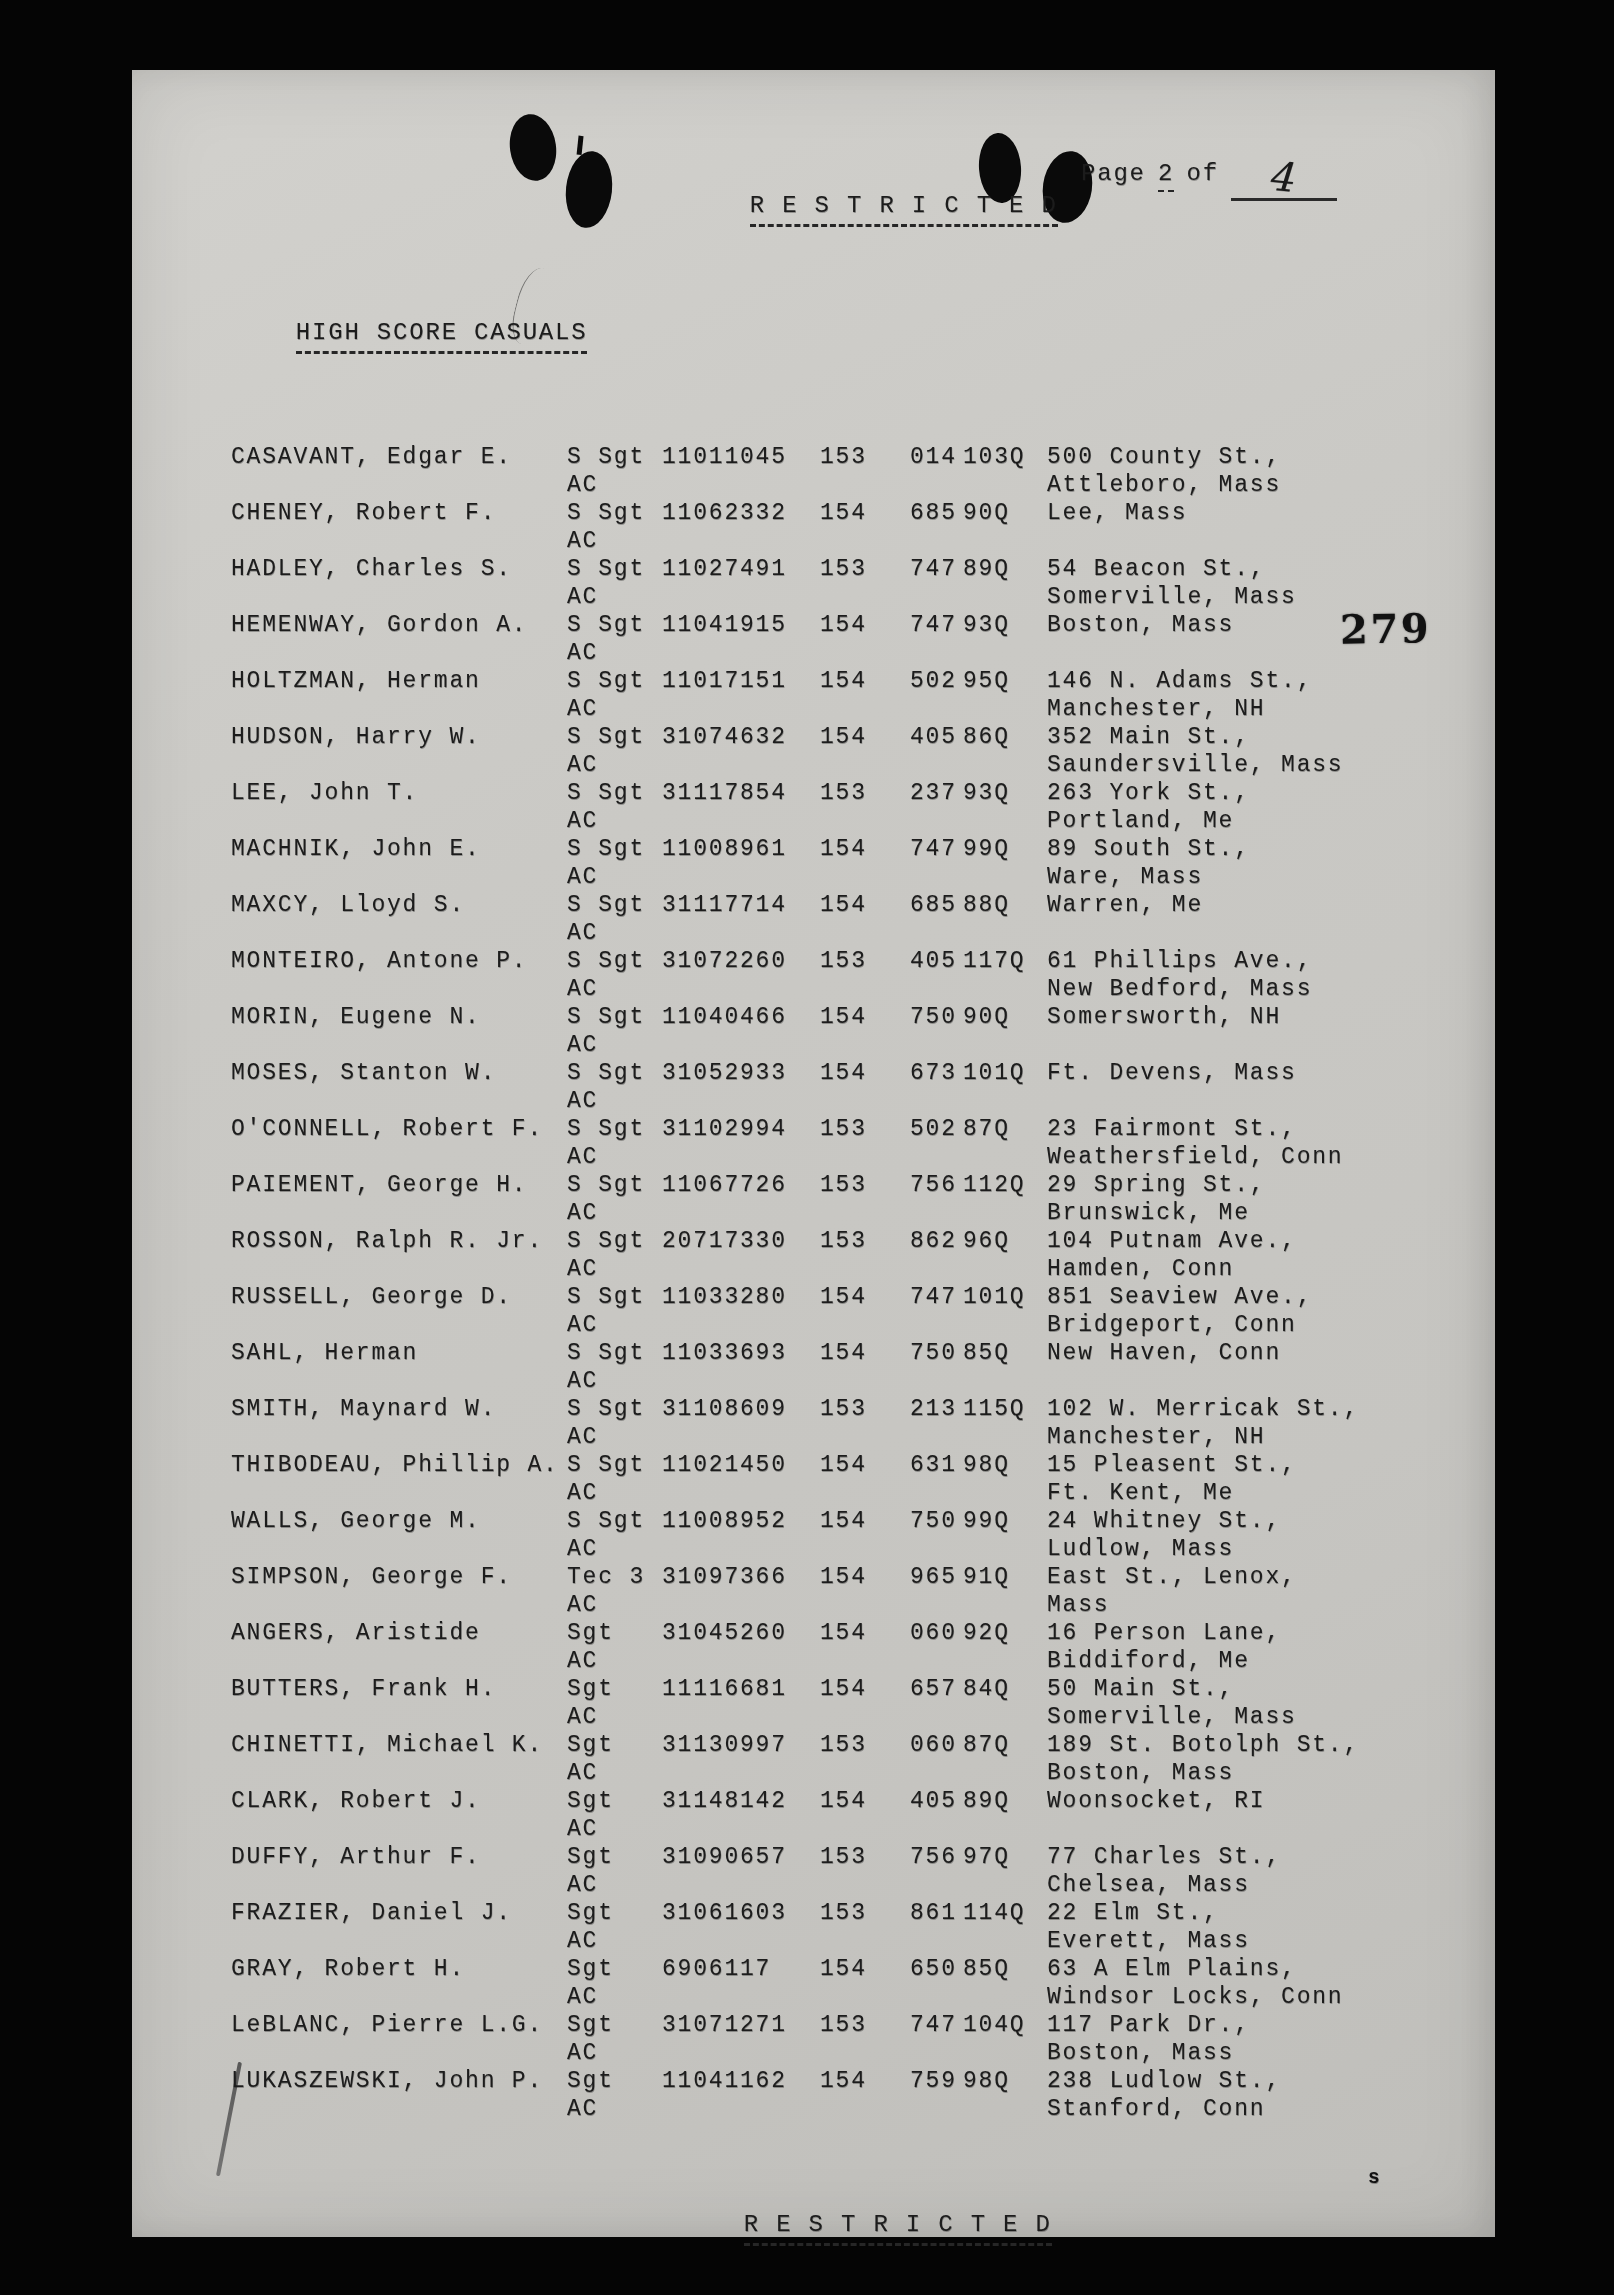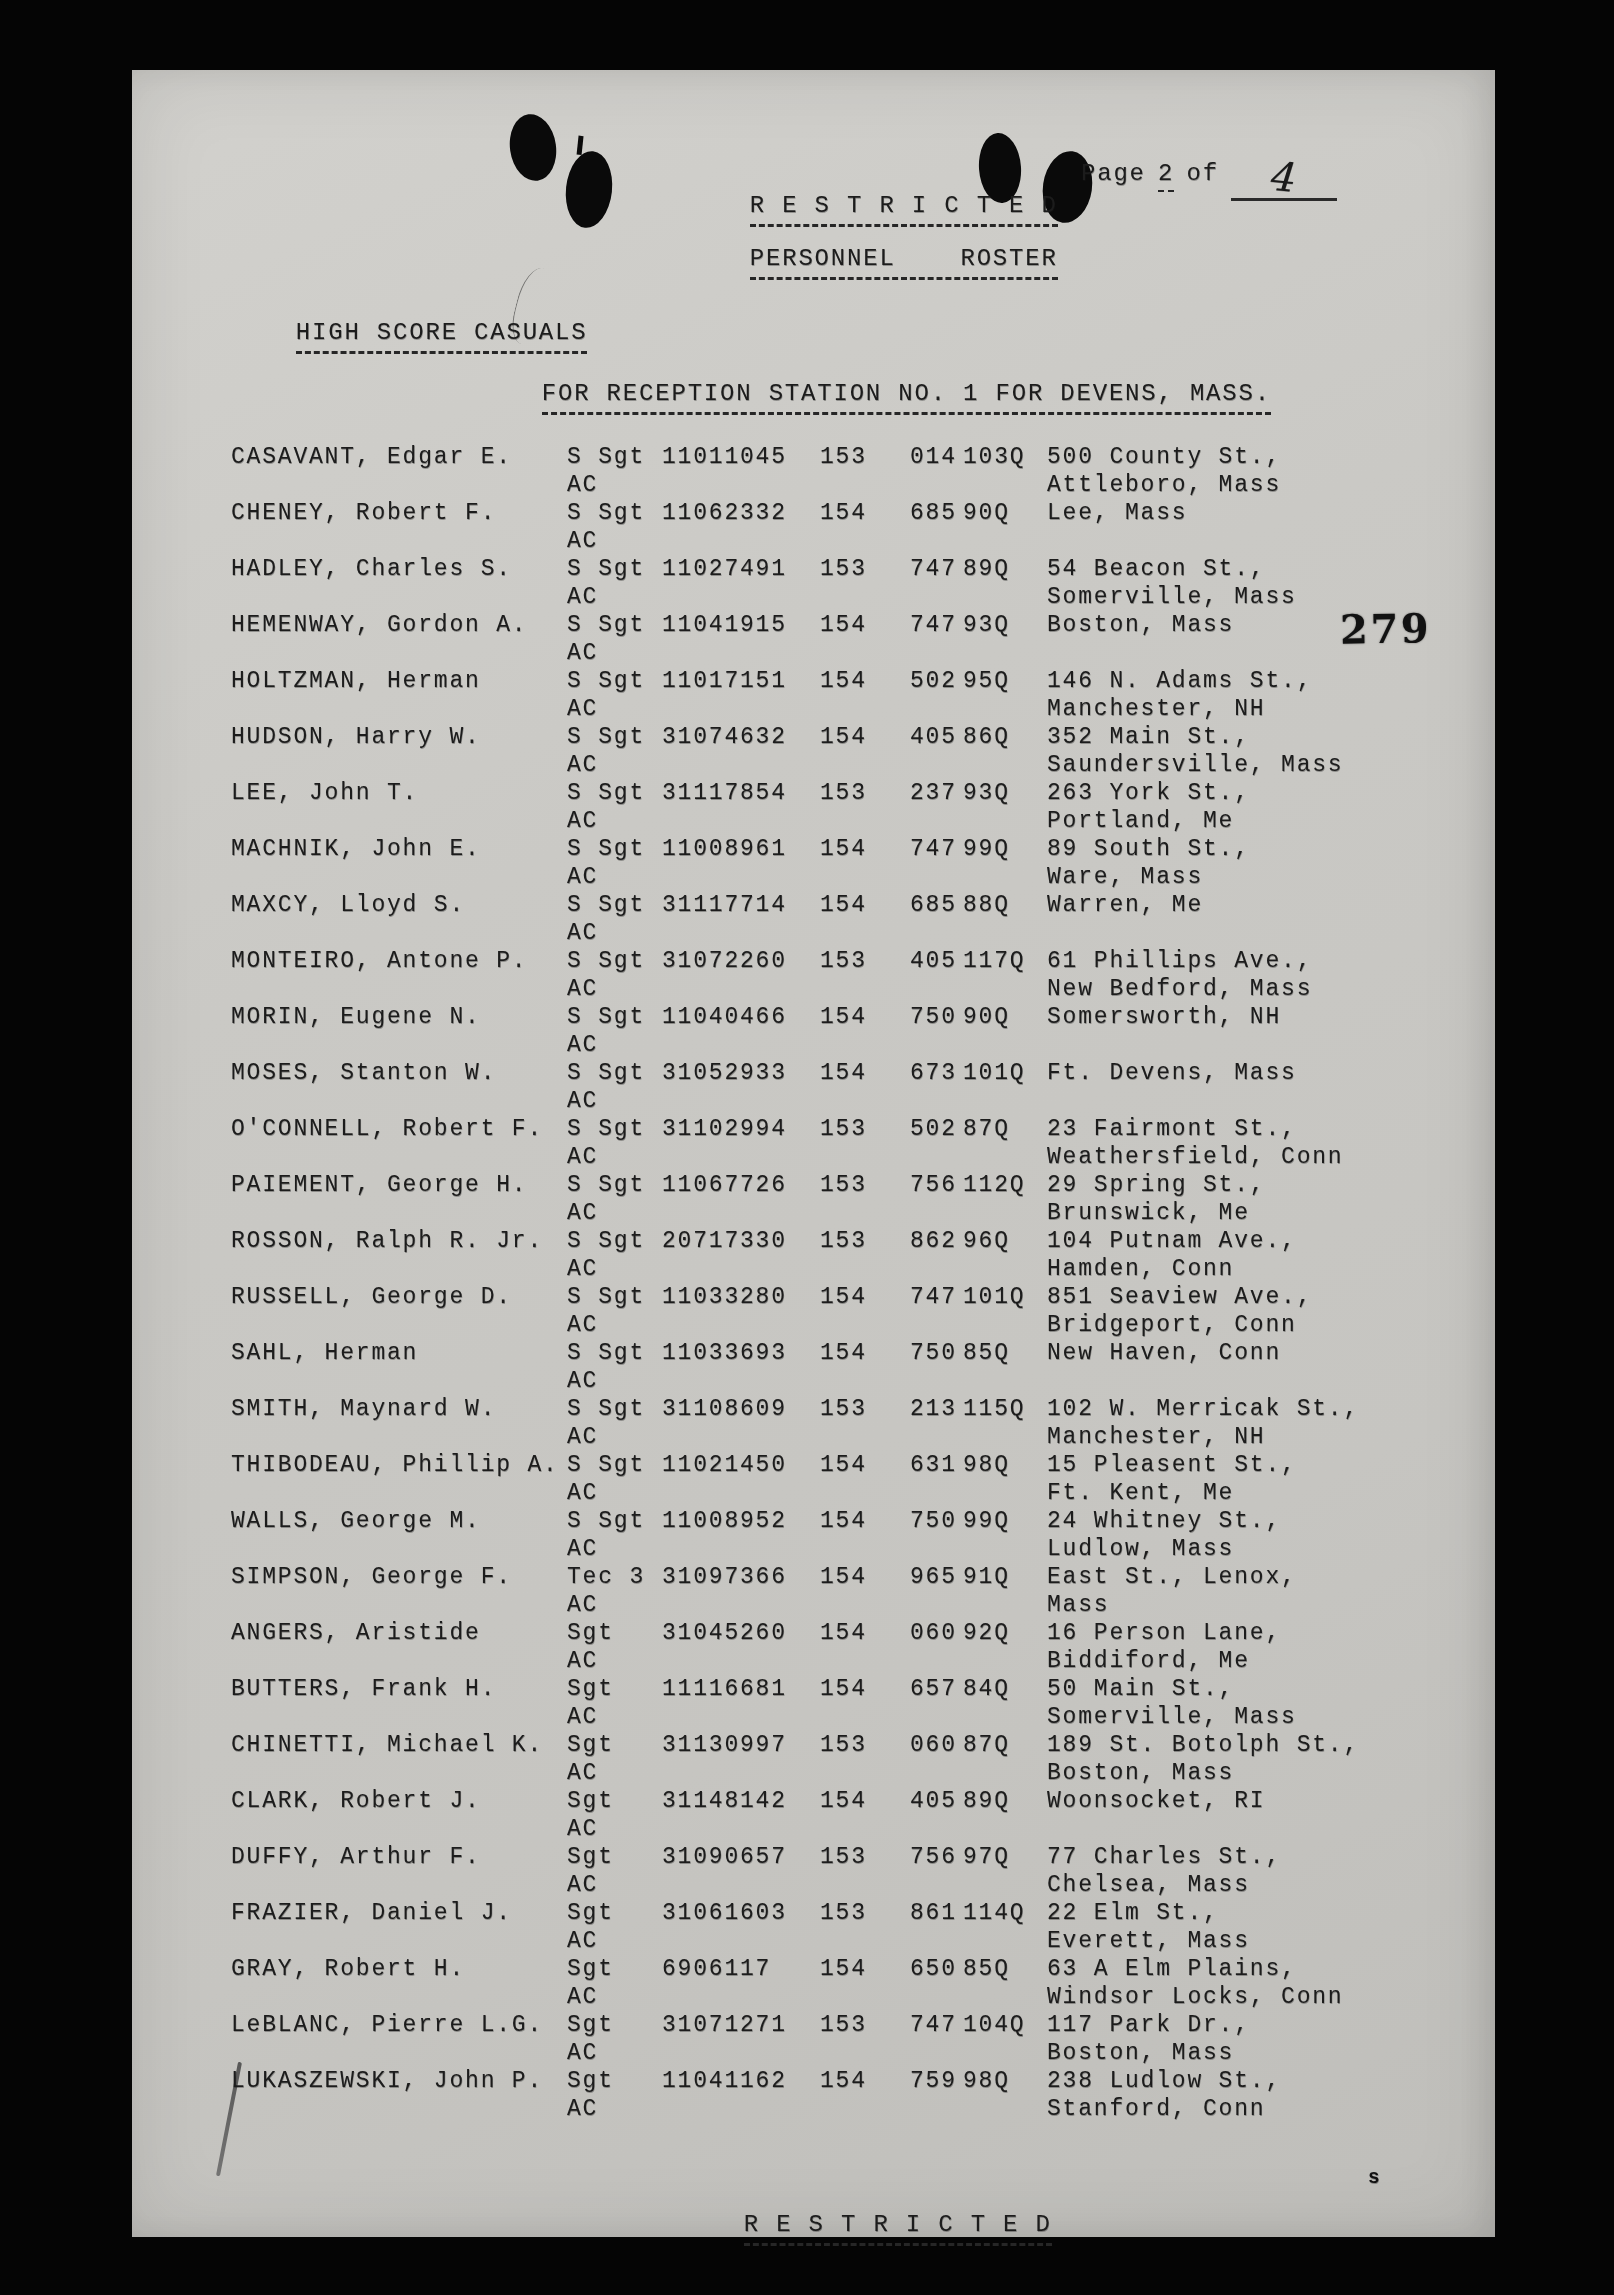--- a/index.html
+++ b/index.html
@@ -85,29 +85,23 @@
     <span class="u">R E S T R I C T E D</span>
   </div>
 
   <div class="abs page-block ink hdr">
     <span>Page</span>
     <span class="u2">2</span>
     <span>of</span>
     <span class="hand-underline"><span class="hand">4</span></span>
   </div>
 
-  <div class="abs doc-title ink hdr">
-    <span class="u">PERSONNEL    ROSTER</span>
-  </div>
 
   <div class="abs sec-left ink hdr">
     <span class="u">HIGH SCORE CASUALS</span>
-  </div>
-  <div class="abs sub1 ink hdr">
-    <span class="u">FOR RECEPTION STATION NO. 1 FOR DEVENS, MASS.</span>
   </div>
 
   <div class="abs stamp279">279</div>
 
   <div class="roster">
   <div class="entry">
     <span class="c name ink">CASAVANT, Edgar E.</span>
     <span class="c rank ink">S Sgt</span>
     <span class="c serial ink">11011045</span>
     <span class="c code1 ink">153</span>

